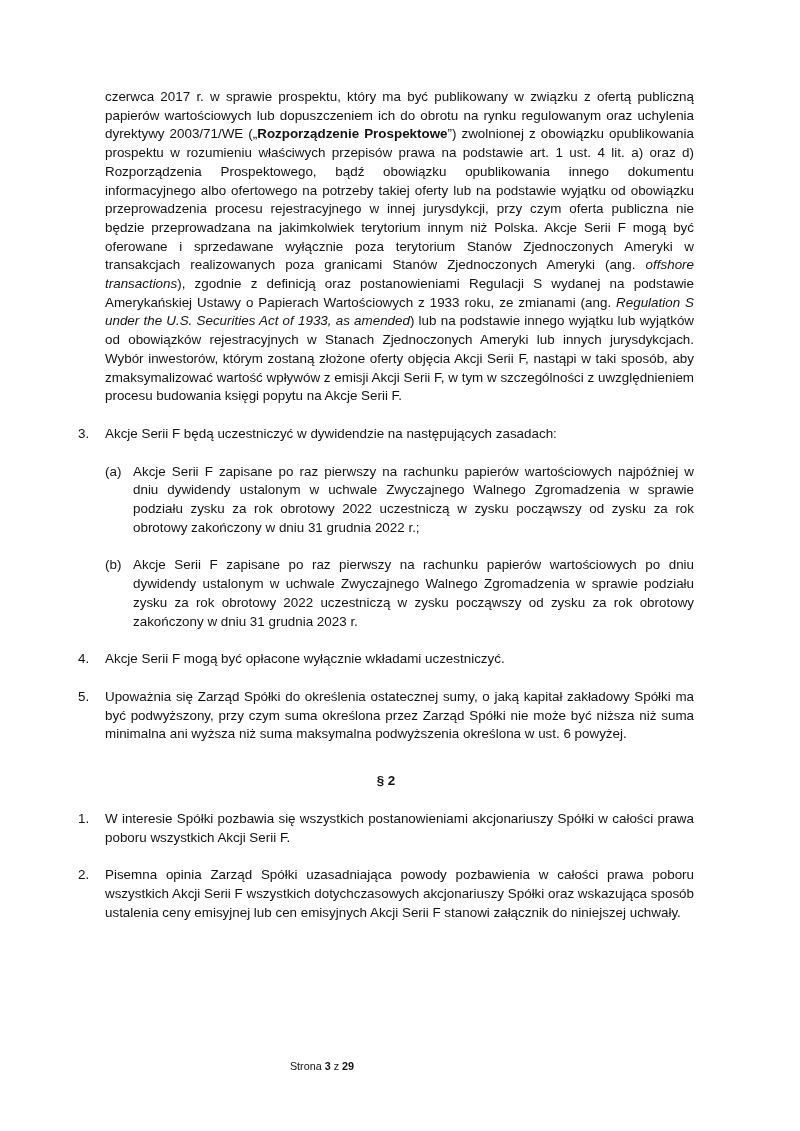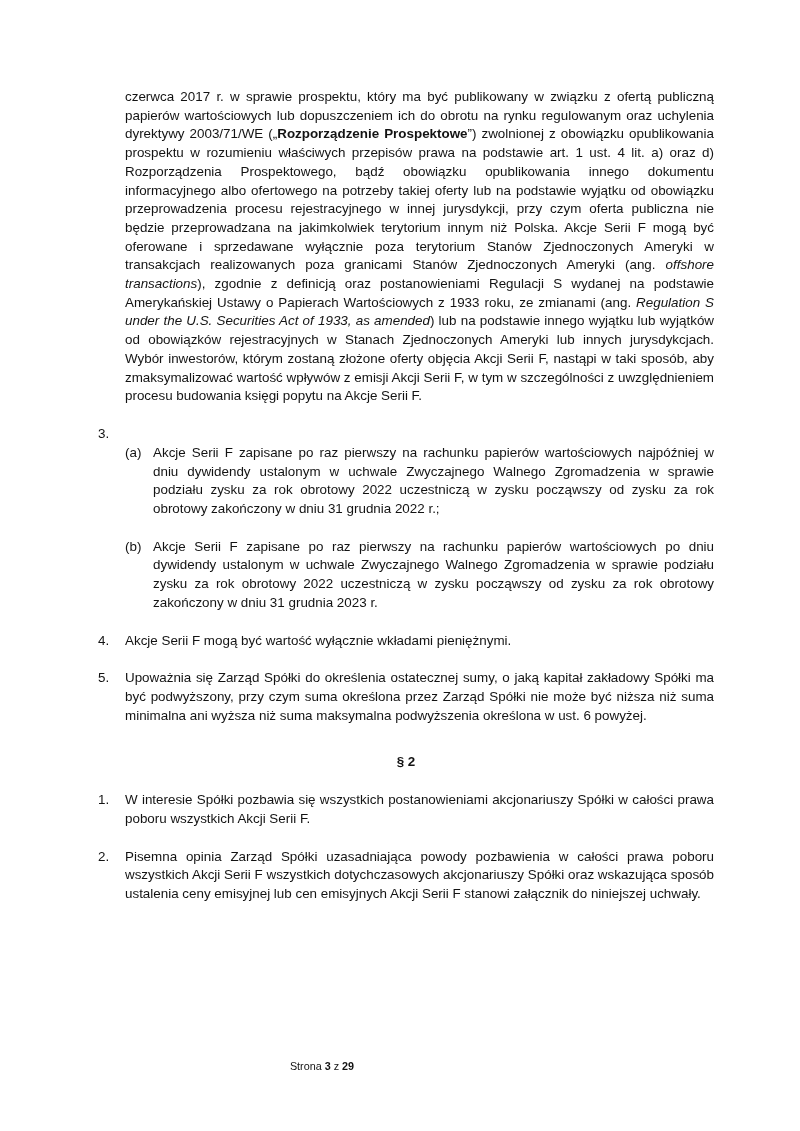--- a/index.html
+++ b/index.html
@@ -10,21 +10,21 @@
     height: 1131px;
     background: #ffffff;
     font-family: "Liberation Sans", sans-serif;
     font-size: 13.4px;
     line-height: 18.7px;
     color: #131313;
     overflow: hidden;
   }
   .doc {
     position: absolute;
-    left: 98px;
+    left: 78px;
     top: 88px;
     width: 616px;
   }
   .para {
     margin: 0;
     text-align: justify;
   }
   .hang-indent {
     margin-left: 27px;
   }
@@ -62,37 +62,38 @@
 <body>
 
 <div class="page">
   <div class="doc">
 
     <p class="para hang-indent"><span>czerwca 2017 r. w sprawie prospektu, który ma być publikowany w związku z ofertą publiczną papierów wartościowych lub dopuszczeniem ich do obrotu na rynku regulowanym oraz uchylenia dyrektywy 2003/71/WE („</span><span style="font-weight: 700;">Rozporządzenie Prospektowe</span><span>”) zwolnionej z obowiązku opublikowania prospektu w rozumieniu właściwych przepisów prawa na podstawie art. 1 ust. 4 lit. a) oraz d) Rozporządzenia Prospektowego, bądź obowiązku opublikowania innego dokumentu informacyjnego albo ofertowego na potrzeby takiej oferty lub na podstawie wyjątku od obowiązku przeprowadzenia procesu rejestracyjnego w innej jurysdykcji, przy czym oferta publiczna nie będzie przeprowadzana na jakimkolwiek terytorium innym niż Polska. Akcje Serii F mogą być oferowane i sprzedawane wyłącznie poza terytorium Stanów Zjednoczonych Ameryki w transakcjach realizowanych poza granicami Stanów Zjednoczonych Ameryki (ang. </span><span style="font-style: italic;">offshore transactions</span><span>), zgodnie z definicją oraz postanowieniami Regulacji S wydanej na podstawie Amerykańskiej Ustawy o Papierach Wartościowych z 1933 roku, ze zmianami (ang. </span><span style="font-style: italic;">Regulation S under the U.S. Securities Act of 1933, as amended</span><span>) lub na podstawie innego wyjątku lub wyjątków od obowiązków rejestracyjnych w Stanach Zjednoczonych Ameryki lub innych jurysdykcjach. Wybór inwestorów, którym zostaną złożone oferty objęcia Akcji Serii F, nastąpi w taki sposób, aby zmaksymalizować wartość wpływów z emisji Akcji Serii F, w tym w szczególności z uwzględnieniem procesu budowania księgi popytu na Akcje Serii F.</span></p>
 
     <div class="li">
       <span class="num">3.</span>
       <div class="li-body">
+        <p class="para">Akcje Serii F będą uczestniczyć w dywidendzie na następujących zasadach:</p>
 
         <div class="li sub">
           <span class="num">(a)</span>
           <p class="para">Akcje Serii F zapisane po raz pierwszy na rachunku papierów wartościowych najpóźniej w dniu dywidendy ustalonym w uchwale Zwyczajnego Walnego Zgromadzenia w sprawie podziału zysku za rok obrotowy 2022 uczestniczą w zysku począwszy od zysku za rok obrotowy zakończony w dniu 31 grudnia 2022 r.;</p>
         </div>
 
         <div class="li sub">
           <span class="num">(b)</span>
           <p class="para">Akcje Serii F zapisane po raz pierwszy na rachunku papierów wartościowych po dniu dywidendy ustalonym w uchwale Zwyczajnego Walnego Zgromadzenia w sprawie podziału zysku za rok obrotowy 2022 uczestniczą w zysku począwszy od zysku za rok obrotowy zakończony w dniu 31 grudnia 2023 r.</p>
         </div>
       </div>
     </div>
 
     <div class="li">
       <span class="num">4.</span>
       <div class="li-body">
-        <p class="para">Akcje Serii F mogą być wartość wyłącznie wkładami pieniężnymi.</p>
+        <p class="para">Akcje Serii F mogą być opłacone wyłącznie wkładami uczestniczyć.</p>
       </div>
     </div>
 
     <div class="li">
       <span class="num">5.</span>
       <div class="li-body">
         <p class="para">Upoważnia się Zarząd Spółki do określenia ostatecznej sumy, o jaką kapitał zakładowy Spółki ma być podwyższony, przy czym suma określona przez Zarząd Spółki nie może być niższa niż suma minimalna ani wyższa niż suma maksymalna podwyższenia określona w ust. 6 powyżej.</p>
       </div>
     </div>
 

